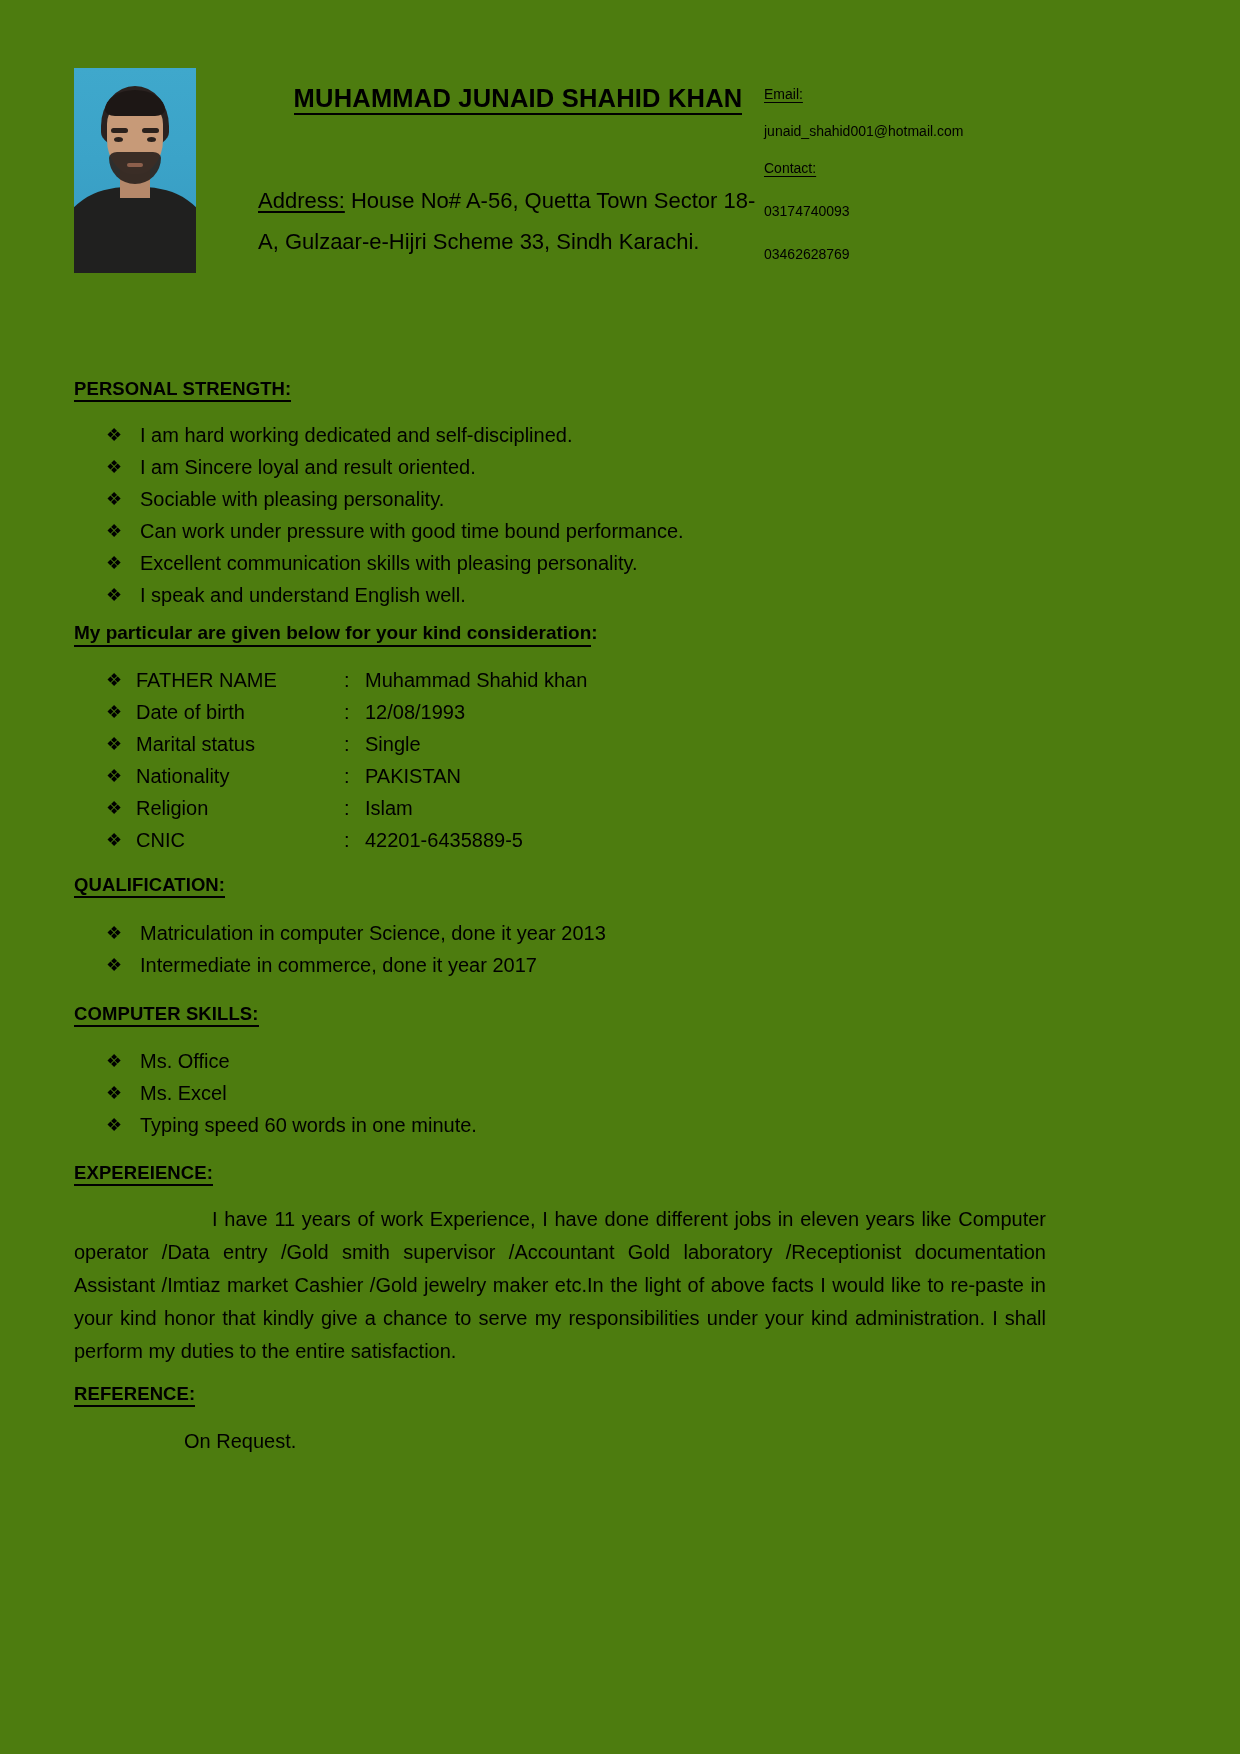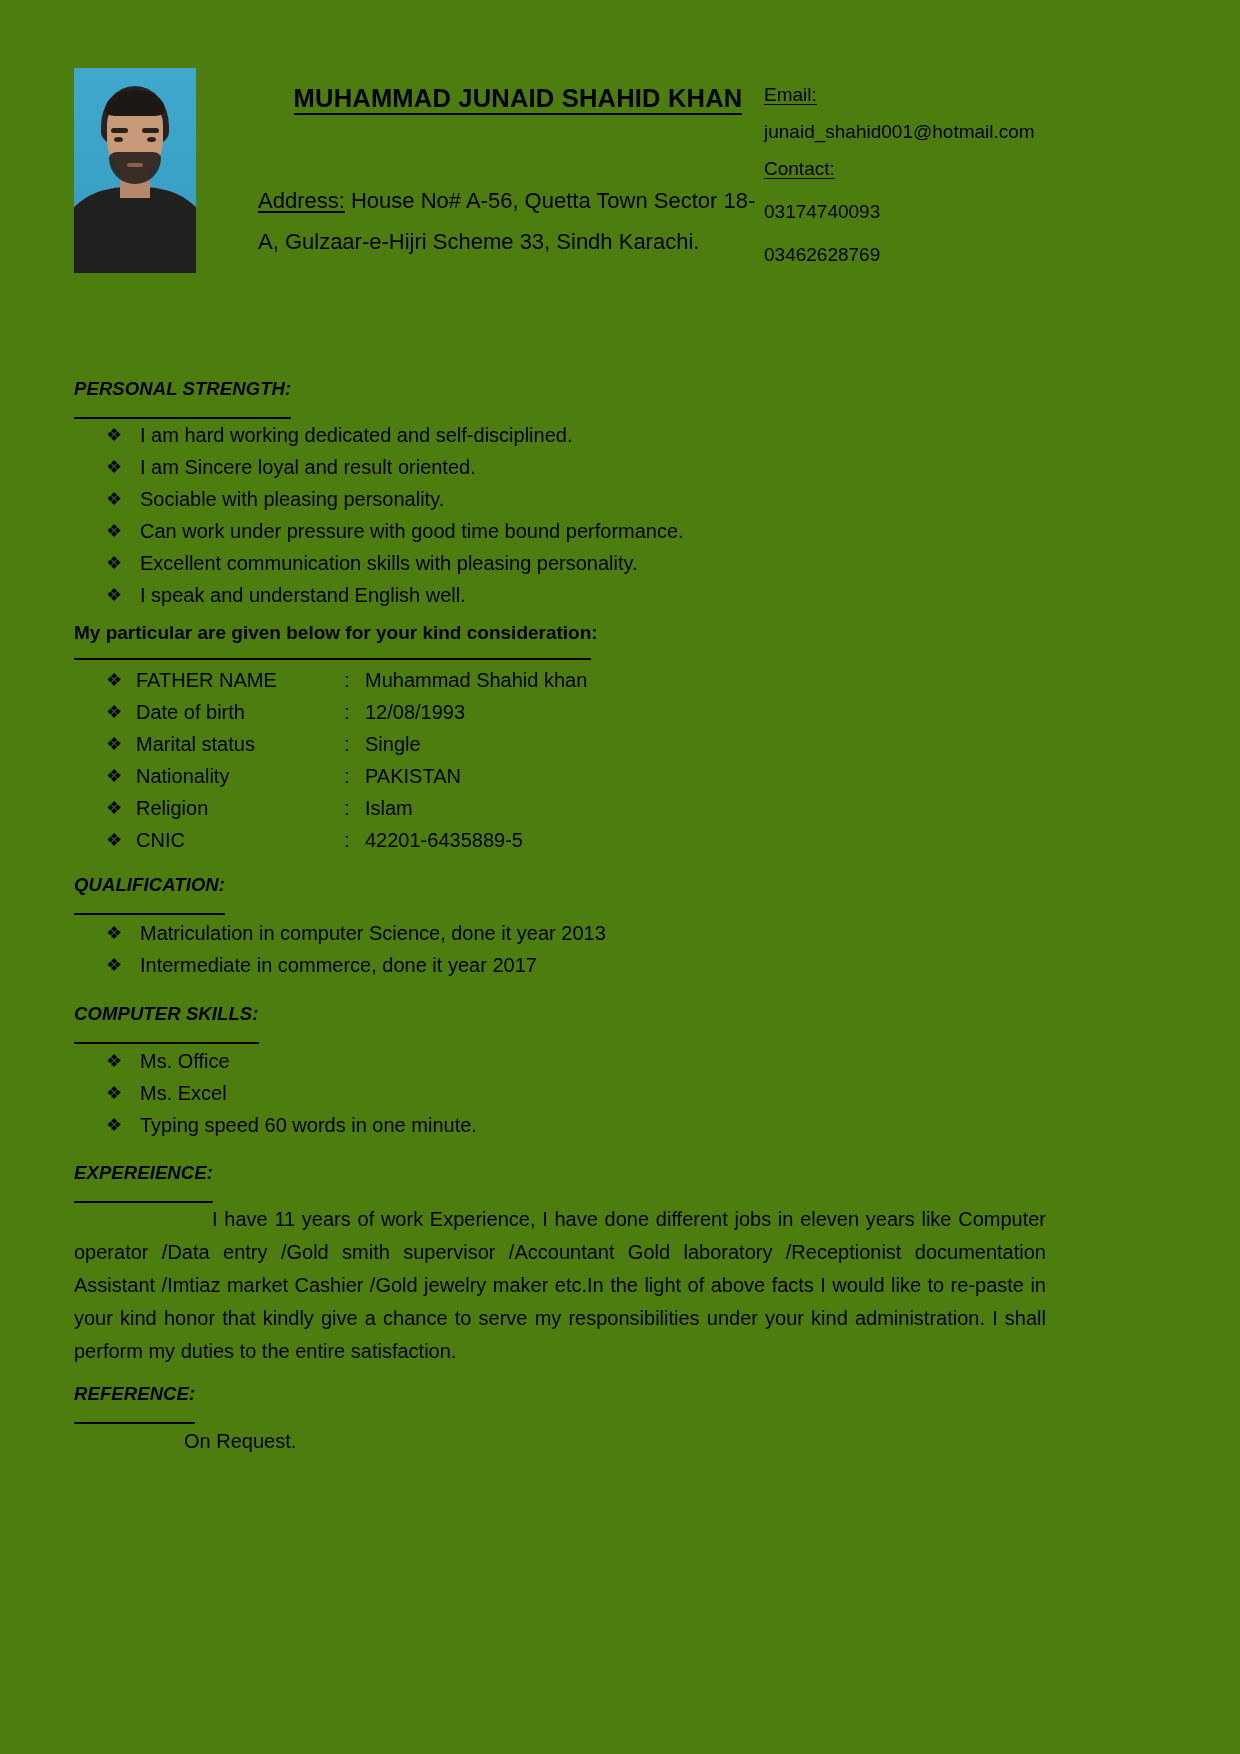--- a/index.html
+++ b/index.html
@@ -152,47 +152,46 @@
   .address-block .lbl {
     text-decoration: underline;
     text-underline-offset: 3px;
   }
 
   .contact-col {
     position: absolute;
     left: 690px;
     top: 8px;
     width: 400px;
-    font-size: 19px;
+    font-size: 14px;
     line-height: 37px;
   }
   .contact-col .lbl {
     text-decoration: underline;
     text-underline-offset: 3px;
   }
   .contact-col .email-val { display: block; }
   .contact-col .ctitle { display: block; }
   .contact-col .phone { display: block; margin-top: 6px; }
 
   
   .section-head {
     font-size: 18.5px;
     font-weight: bold;
     letter-spacing: 0.1px;
   }
   .section-head span.u {
     border-bottom: 2.2px solid #000;
-    padding-bottom: 18px;
-    font-style: italic;
+    padding-bottom: 1px;
   }
   .sub-head {
     font-size: 19px;
     font-weight: bold;
   }
-  .sub-head .u { border-bottom: 2.2px solid #000; padding-bottom: 15px; }
+  .sub-head .u { border-bottom: 2.2px solid #000; padding-bottom: 2px; }
 
   .body-block { position: absolute; left: 74px; }
 
   ul.bullets {
     list-style: none;
     margin: 0;
     padding: 0;
   }
   ul.bullets li {
     position: relative;

